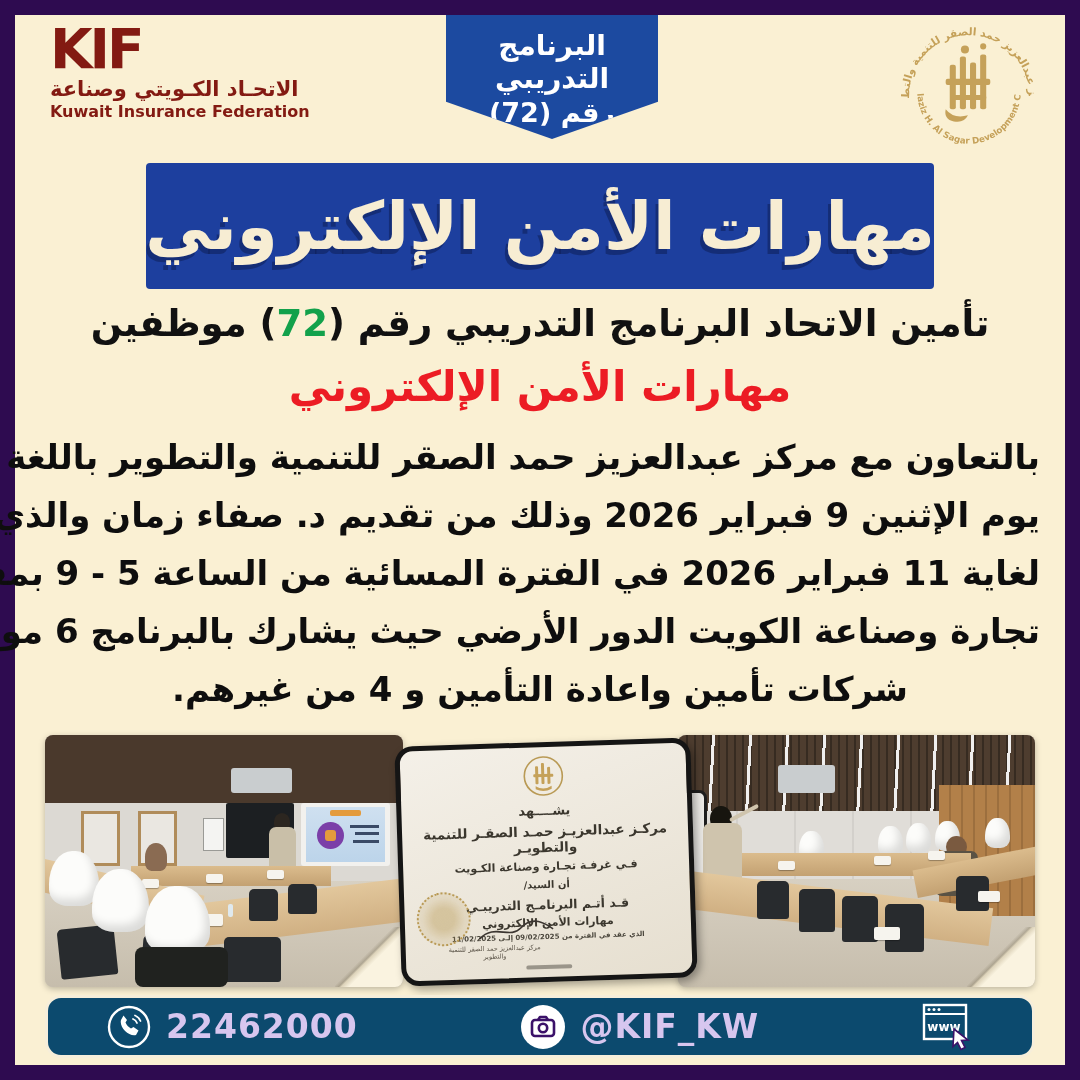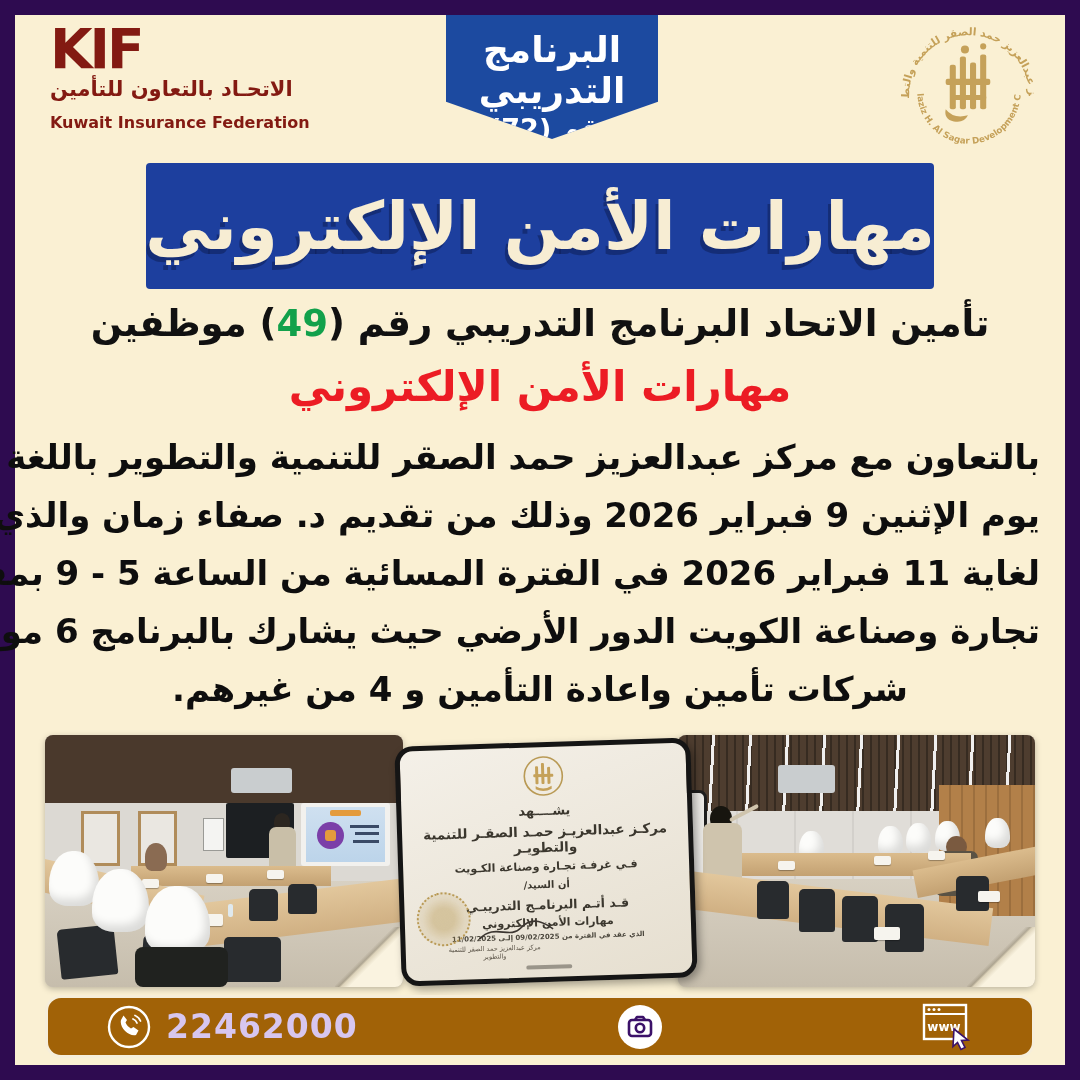--- a/index.html
+++ b/index.html
@@ -5,26 +5,26 @@
   html,body{margin:0;padding:0;background:#1a1a1a;}
   *{box-sizing:border-box;font-family:"DejaVu Sans","Liberation Sans",sans-serif;}
   .poster{position:relative;width:1080px;height:1080px;background:#2E0B50;overflow:hidden;}
   .canvas{position:absolute;inset:15px;background:#FAF0D3;}
   .abs{position:absolute;}
 
   
   .kif{position:absolute;left:50px;top:24px;color:#831A12;text-align:left;}
   .kif .acr{font-size:55px;font-weight:900;line-height:.92;letter-spacing:-3px;}
   .kif .ar{font-size:21px;font-weight:900;margin-top:2px;direction:rtl;text-align:left;}
-  .kif .en{font-size:16px;font-weight:700;margin-top:12px;}
+  .kif .en{font-size:16px;font-weight:700;margin-top:1px;}
 
   .pennant{position:absolute;left:446px;top:15px;width:212px;height:124px;background:#1C4AA0;
     clip-path:polygon(0 0,100% 0,100% 70%,50% 100%,0 70%);color:#fff;text-align:center;
     padding-top:14px;direction:rtl;}
-  .pennant .l1{font-size:36px;font-weight:900;}
+  .pennant .l1{font-size:28px;font-weight:900;}
   .pennant .l2{font-size:27px;font-weight:900;margin-top:2px;}
 
   .sagar{position:absolute;left:893px;top:16px;width:152px;height:152px;}
 
   
   .title-box{position:absolute;left:146px;top:163px;width:788px;height:126px;background:#1D3F9E;
     border-radius:4px;display:flex;align-items:center;justify-content:center;}
   .title-box .t{color:#F7EDD3;font-size:66px;font-weight:900;direction:rtl;white-space:nowrap;
     text-shadow:-3px 5px 0 rgba(12,24,70,.45);}
 
@@ -68,37 +68,37 @@
   .cert .c4{font-size:12.5px;font-weight:900;margin-top:7px;}
   .cert .c5{font-size:11px;font-weight:700;margin-top:4px;}
   .cert .c6{font-size:7px;font-weight:700;margin-top:4px;color:#4A463C;}
   .cert .signer{position:absolute;left:34px;bottom:18px;font-size:6.5px;color:#5A5347;width:110px;}
   .stamp{position:absolute;left:12px;bottom:34px;width:54px;height:54px;border-radius:50%;
     border:2px dotted #B99A55;transform:rotate(-14deg);
     background:radial-gradient(circle,rgba(185,154,85,.45) 30%,rgba(185,154,85,.2) 60%,rgba(185,154,85,.08));}
   .serialbar{position:absolute;left:50%;bottom:8px;transform:translateX(-50%);width:46px;height:4px;background:#9A958A;border-radius:2px;}
 
   
-  .footer{position:absolute;left:45px;top:995px;width:990px;height:63px;background:#a16207;
+  .footer{position:absolute;left:45px;top:995px;width:990px;height:63px;background:#0c4a6e;
     border:3px solid #F6EEDA;border-radius:16px;display:flex;align-items:center;
     justify-content:space-between;padding:0 58px;z-index:4;}
   .fitem{display:flex;align-items:center;gap:14px;color:#D7C6EF;font-weight:800;}
   .fitem .txt{font-size:33px;letter-spacing:1px;white-space:nowrap;}
 
   .gold{fill:#C5A159;}
 </style>
 </head>
 <body>
 
 <div class="poster">
   <div class="canvas"></div>
 
   <div class="kif">
     <div class="acr">KIF</div>
-    <div class="ar">الاتحـاد بالتعاون للتأمين</div>
+    <div class="ar">الاتحـاد الكـويتي وصناعة</div>
     <div class="en">Kuwait Insurance Federation</div>
   </div>
 
   <div class="pennant">
     <div class="l1">البرنامج التدريبي</div>
     <div class="l2">رقم (72)</div>
   </div>
 
   <svg class="sagar" viewBox="0 0 150 150">
     <defs>
@@ -121,21 +121,21 @@
       <circle cx="71" cy="33" r="4"></circle>
       <circle cx="89" cy="30" r="3"></circle>
       <path d="M52 92 q8 10 22 6 q-4 8 -14 6 q-10 -2 -8 -12z"></path>
     </g>
   </svg>
 
   <div class="title-box">
     <div class="t">مهارات الأمن الإلكتروني</div>
   </div>
 
-  <div class="intro"><span>تأمين الاتحاد البرنامج التدريبي رقم (</span><span class="num">49</span><span>) موظفين</span></div>
+  <div class="intro"><span>تأمين الاتحاد البرنامج التدريبي رقم (</span><span class="num">72</span><span>) موظفين</span></div>
 
   <div class="sub-red">مهارات الأمن الإلكتروني</div>
 
   <div class="bodytxt">
     <div class="ln">بالتعاون مع مركز عبدالعزيز حمد الصقر للتنمية والتطوير باللغة العربية</div>
     <div class="ln">يوم الإثنين 9 فبراير 2026 وذلك من تقديم د. صفاء زمان والذي سيستمر</div>
     <div class="ln">لغاية 11 فبراير 2026 في الفترة المسائية من الساعة 5 - 9 بمقر غرفة</div>
     <div class="ln">تجارة وصناعة الكويت الدور الأرضي حيث يشارك بالبرنامج 6 موظفين من</div>
     <div class="ln">شركات تأمين واعادة التأمين و 4 من غيرهم.</div>
   </div>
@@ -263,20 +263,21 @@
       </svg>
       <span class="txt">22462000</span>
     </div>
     <div class="fitem">
       <svg width="46" height="46" viewBox="0 0 46 46">
         <circle cx="23" cy="23" r="22" fill="#fff"></circle>
         <rect x="12" y="16" width="22" height="16" rx="3" fill="none" stroke="#3B1169" stroke-width="2.6"></rect>
         <path d="M18 16 l2-3 h6 l2 3" fill="none" stroke="#3B1169" stroke-width="2.6" stroke-linejoin="round"></path>
         <circle cx="23" cy="24" r="4.2" fill="none" stroke="#3B1169" stroke-width="2.6"></circle>
       </svg>
+      <span class="txt">@KIF_KW</span>
     </div>
     <div class="fitem">
       <svg width="52" height="48" viewBox="0 0 52 48">
         <rect x="2" y="2" width="42" height="34" fill="none" stroke="#fff" stroke-width="2.4"></rect>
         <line x1="2" y1="11" x2="44" y2="11" stroke="#fff" stroke-width="2.2"></line>
         <circle cx="7" cy="6.5" r="1.5" fill="#fff"></circle>
           <circle cx="12" cy="6.5" r="1.5" fill="#fff"></circle>
           <circle cx="17" cy="6.5" r="1.5" fill="#fff"></circle>
         <text x="22" y="28" text-anchor="middle" font-size="12" font-weight="bold" fill="#fff">www</text>
         <path d="M32 26 l14 11 -6.5 .5 3.5 7 -4 2 -3.5-7 -4.5 4z" fill="#fff" stroke="#3B1169" stroke-width="1.6"></path>

